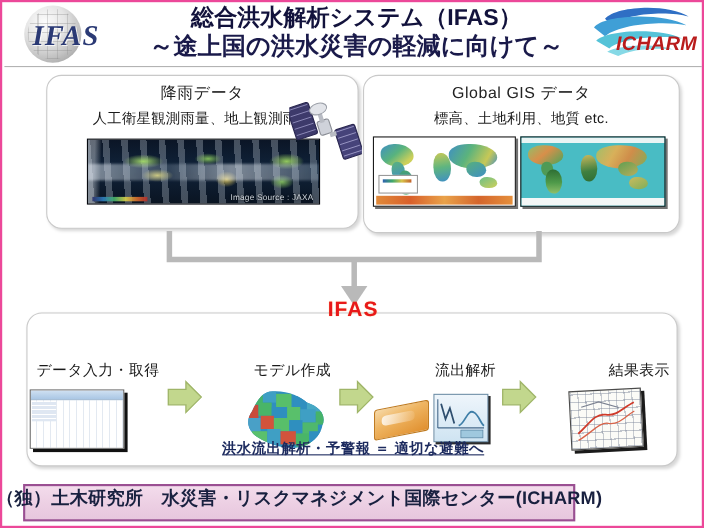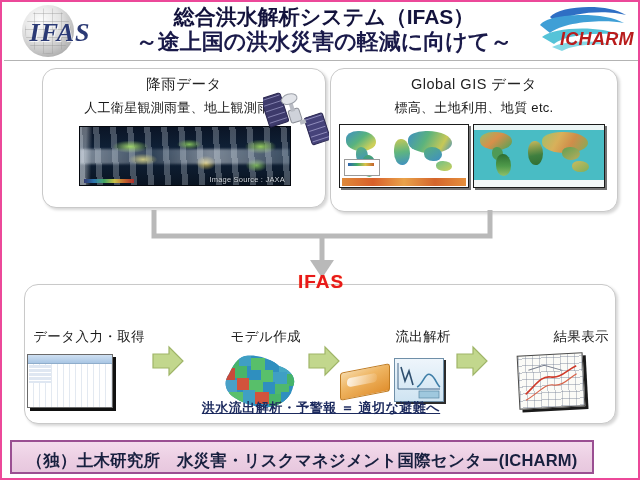--- a/index.html
+++ b/index.html
@@ -133,24 +133,24 @@
                       repeating-linear-gradient(90deg,rgba(120,130,150,.40) 0 1px,transparent 1px 7px);}
 
   
   .chev{position:absolute;top:60px;width:34px;height:32px;}
   #chev-1{left:126px;} #chev-2{left:282px;} #chev-3{left:430px;}
 
   #tagline{position:absolute;left:0;bottom:6px;width:592px;text-align:center;
      font-size:13px;font-weight:bold;color:#1c2a5e;letter-spacing:.5px;text-decoration:underline;}
 
   
-  #footer{position:absolute;left:8px;bottom:4px;width:584px;height:34px;
+  #footer{position:absolute;left:19px;bottom:4px;width:502px;height:34px;
      background:linear-gradient(180deg,#f3dcec 0%,#eccfe3 55%,#e7c7de 100%);
      border:2px solid #9a4f92;box-sizing:border-box;
-     display:flex;align-items:flex-end;justify-content:center;}
+     display:flex;align-items:flex-start;justify-content:center;}
   #footer-text{font-size:16.5px;font-weight:bold;color:#18203f;letter-spacing:.2px;white-space:nowrap;}
 </style>
 </head>
 <body>
 
 <div id="slide">
 
   <div id="header">
 
     <div id="ifas-logo">

